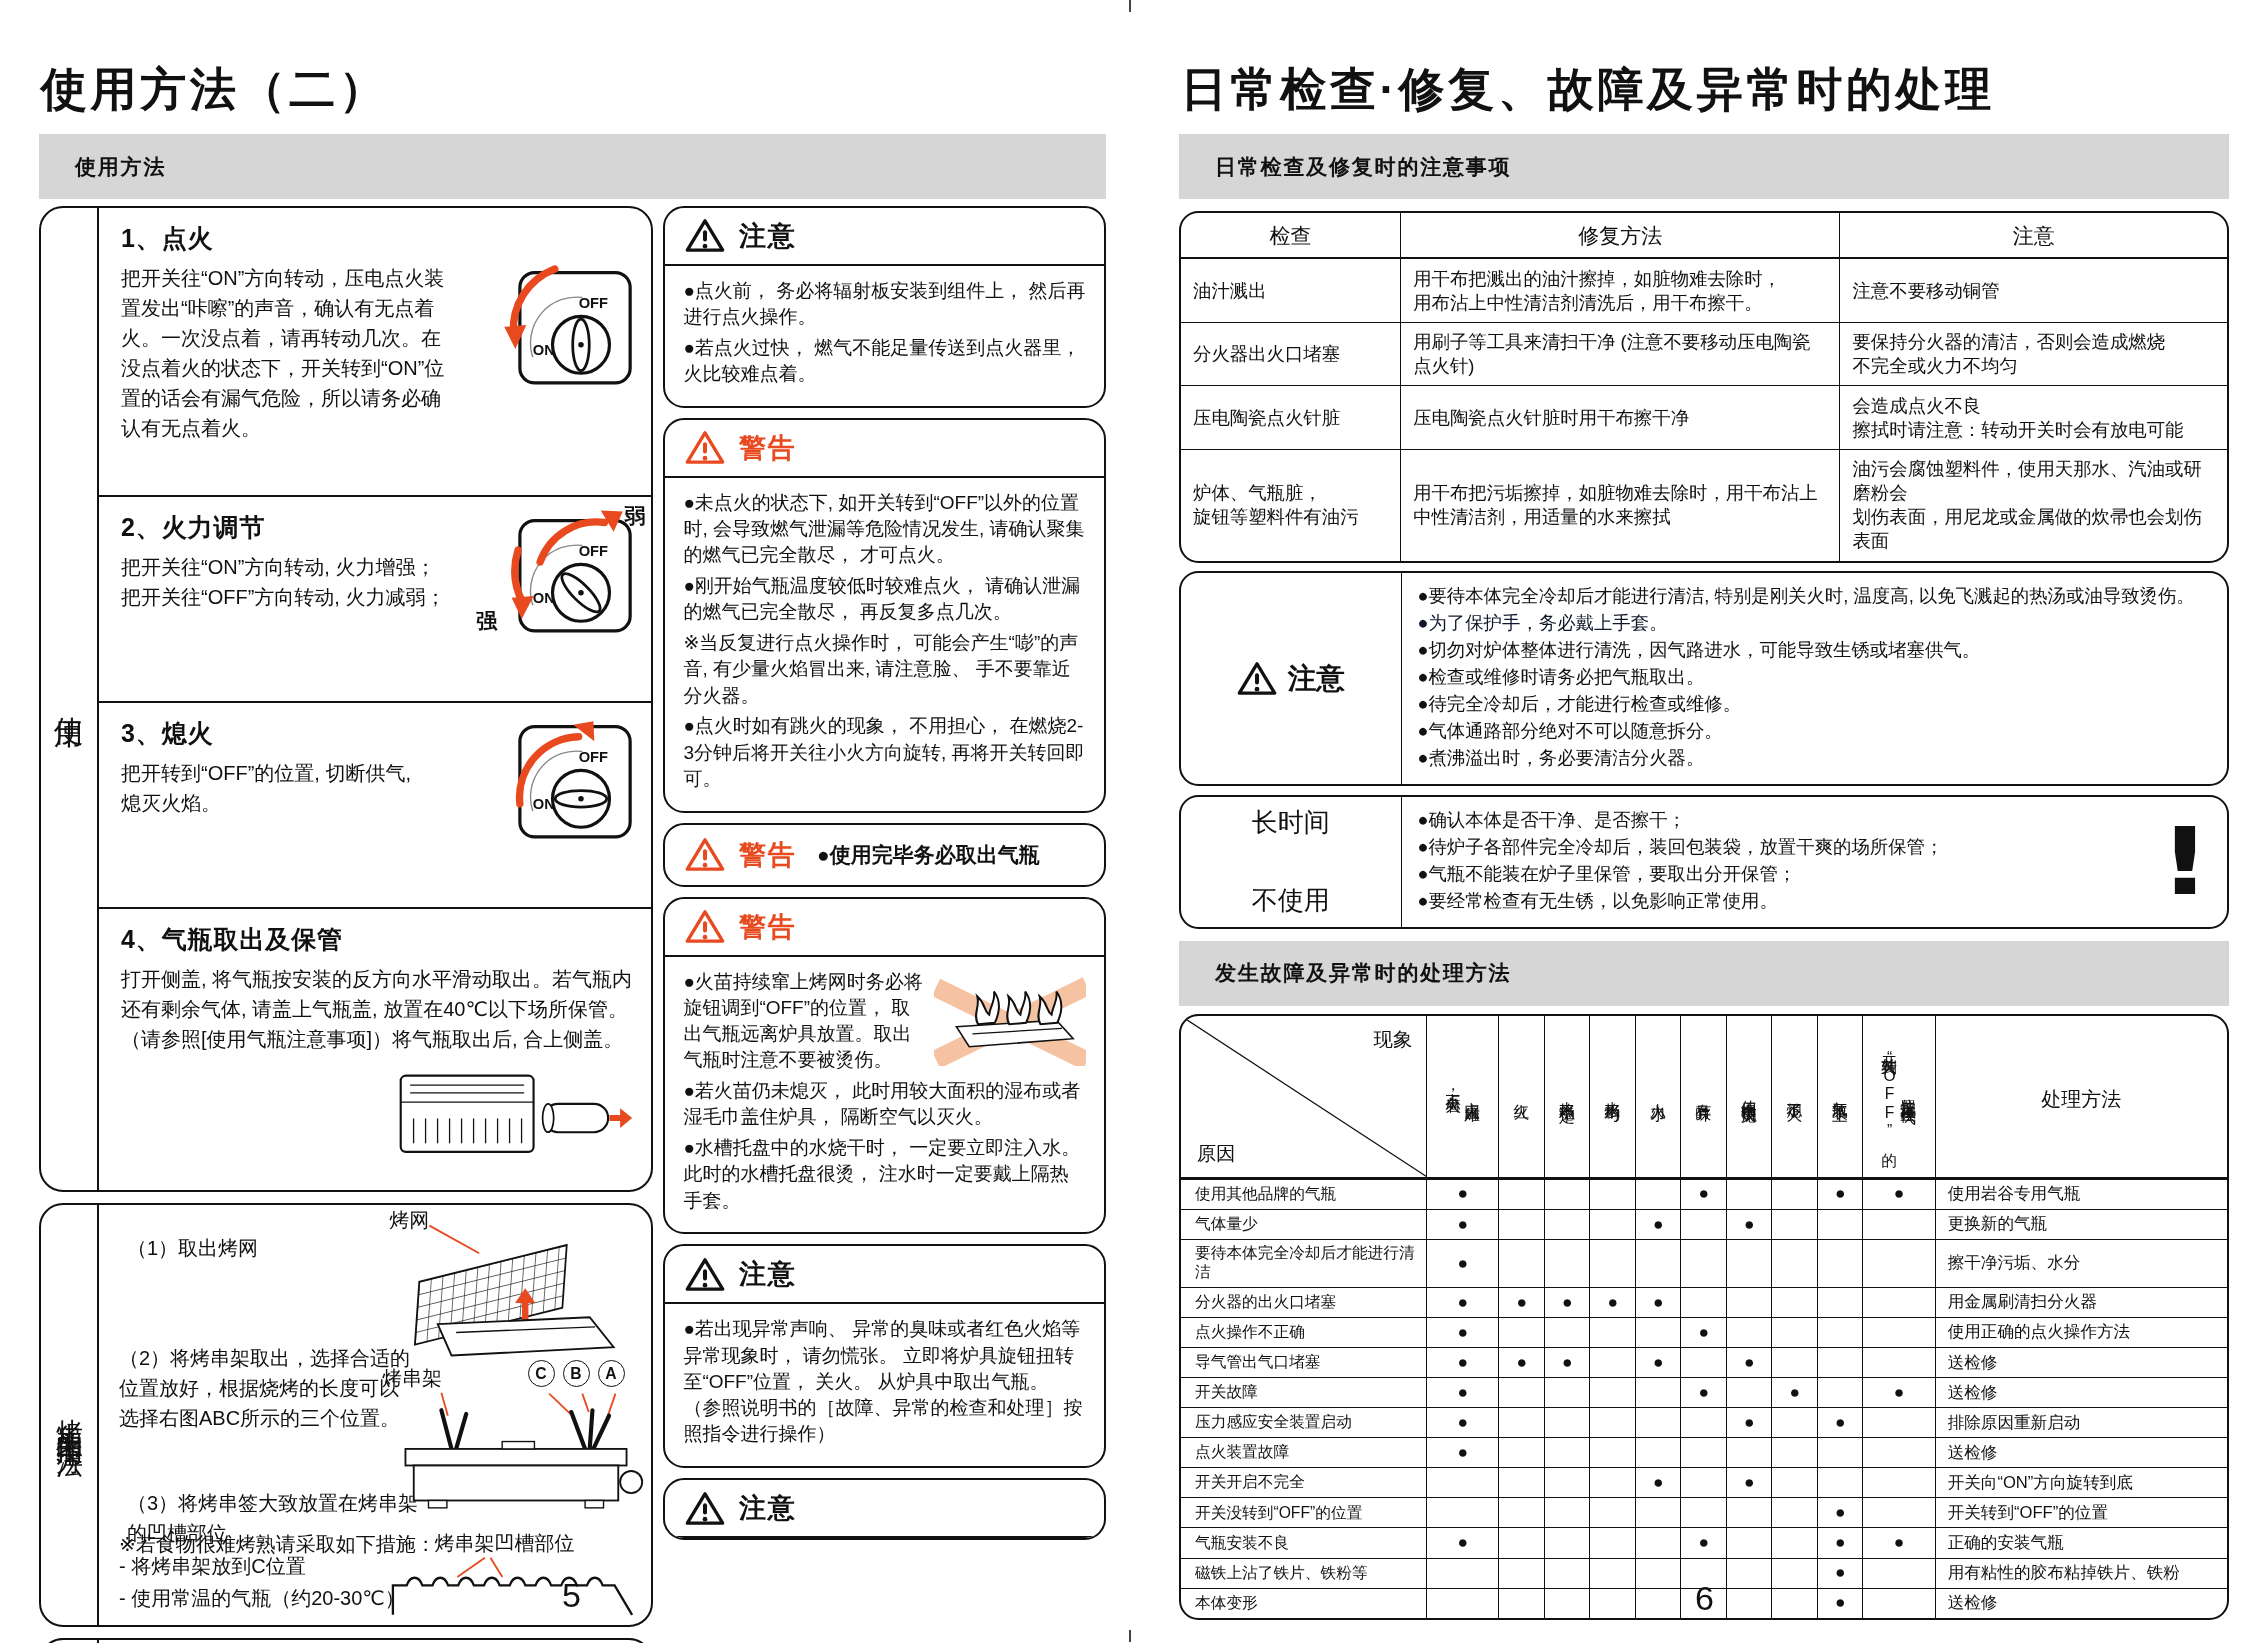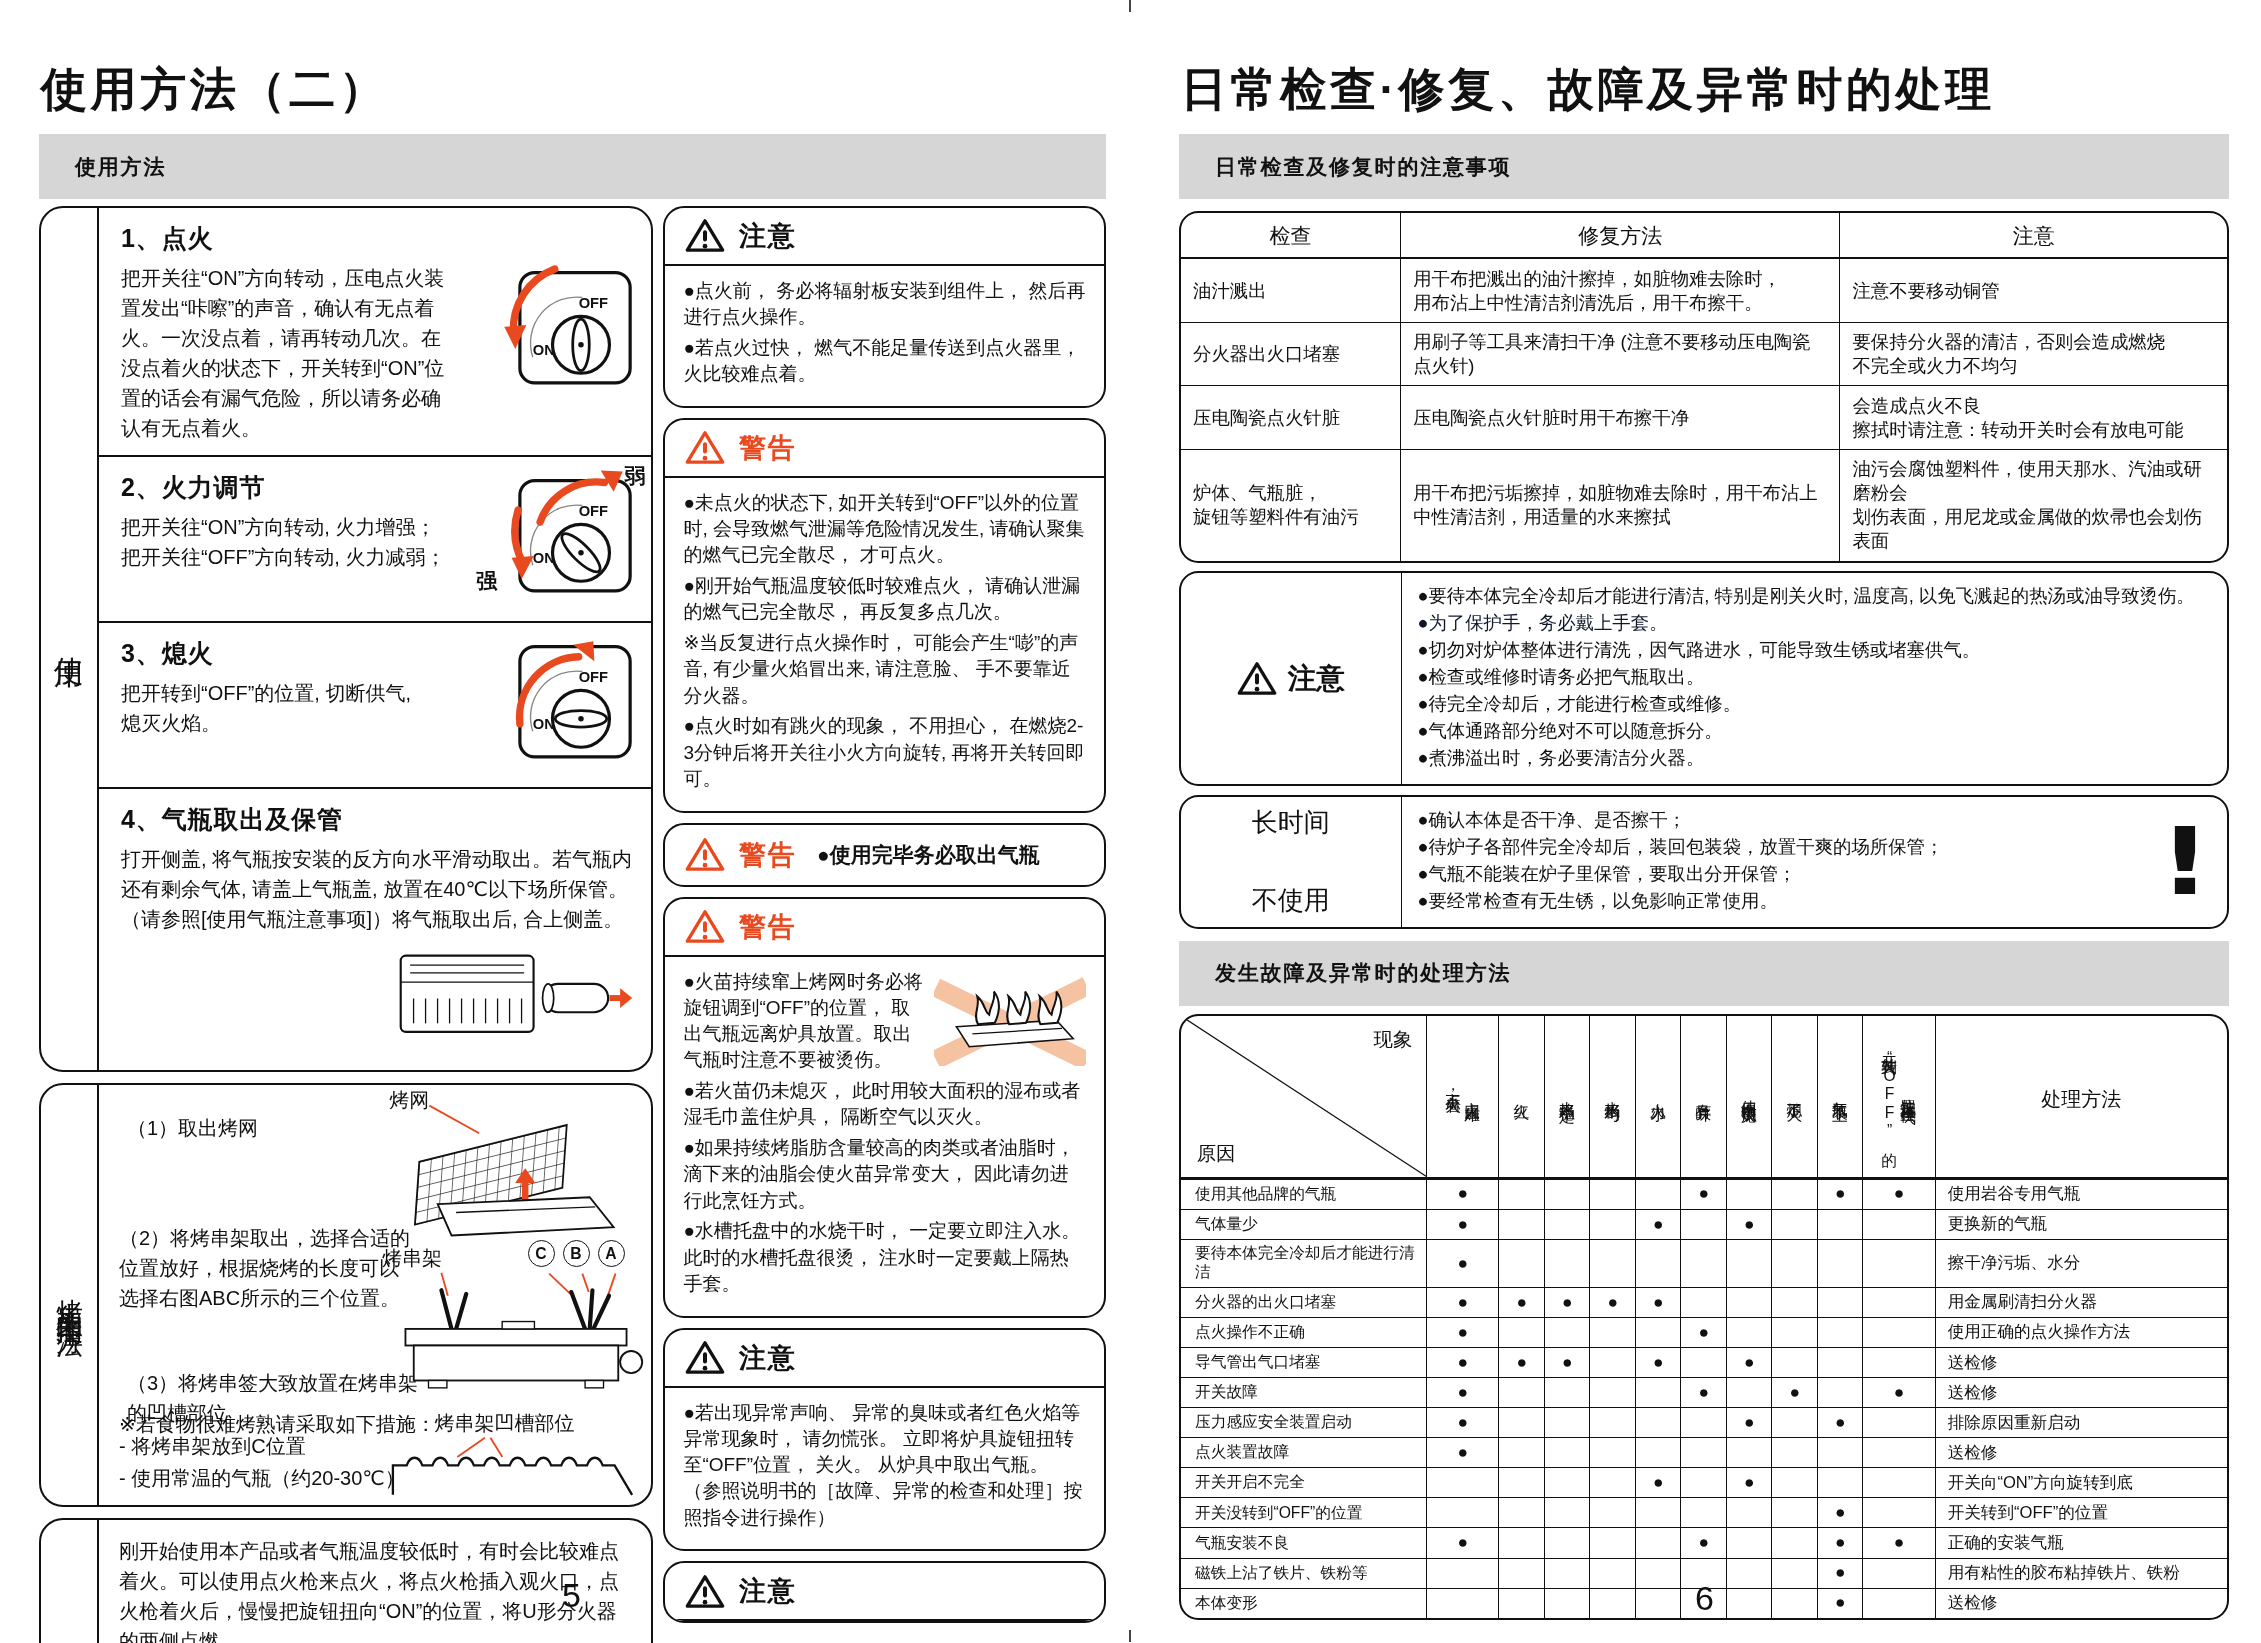--- a/index.html
+++ b/index.html
@@ -20,21 +20,21 @@
   .left-cols{display:flex;gap:10px;margin-top:6.5px;}
   .colA{width:614px;display:flex;flex-direction:column;gap:11px;}
   .colB{flex:1;display:flex;flex-direction:column;gap:10px;}
 
   .block{border:2.8px solid #111;border-radius:24px;display:flex;overflow:hidden;background:#fff;}
   .sideLabel{width:56px;border-right:2.3px solid #111;display:flex;align-items:center;justify-content:center;gap:2.8px;}
   .vtext{writing-mode:vertical-lr;text-orientation:upright;letter-spacing:4.6px;font-size:27px;line-height:1.15;}
   .blockBody{flex:1;display:flex;flex-direction:column;}
 
   .sec{position:relative;padding:14px 18.4px 12px 22px;}
-  .sec + .sec{border-top:2.3px solid #111;}
+  .sec + .sec{border-top:2.3px solid #111;margin-top:40px;}
   .sec h3{margin:0 0 8.3px 0;font-size:25px;letter-spacing:0.9px;}
   .sec p{margin:0;font-size:20px;line-height:1.5;width:336px;white-space:pre-line;}
   .sec .illus{position:absolute;right:8.3px;top:50%;transform:translateY(-50%);}
   .sec1{min-height:212px;} .sec2{min-height:138px;} .sec3{min-height:138px;} .sec4{min-height:194px;}
   .sec4 p{width:100%;}
   .sec4 .illus4{position:static;transform:none;margin-top:6.5px;text-align:right;}
 
   .dial-wrap{position:relative;width:147px;height:143px;}
   .dial-lab{position:absolute;font-size:21px;font-weight:bold;}
   .lab-weak{top:-6.5px;right:-2.8px;} .lab-strong{bottom:15.7px;left:-19.4px;}
@@ -360,21 +360,20 @@
                   <rect x="-16" y="106" width="420" height="48" fill="#f6c3a2"></rect>
                 </g>
                 <polygon points="56,138 306,122 348,168 88,188" fill="#fff" stroke="#111" stroke-width="4"></polygon>
                 <line x1="96" y1="156" x2="320" y2="142" stroke="#111" stroke-width="3"></line>
                 <path transform="translate(0,0)" d="M110,132 C96,104 116,90 108,62 C130,82 124,98 138,108 C142,80 154,76 150,50 C170,76 162,108 152,128 Z" fill="#fff" stroke="#111" stroke-width="5"></path>
                 <path transform="translate(78,0)" d="M110,132 C96,104 116,90 108,62 C130,82 124,98 138,108 C142,80 154,76 150,50 C170,76 162,108 152,128 Z" fill="#fff" stroke="#111" stroke-width="5"></path>
                 <path transform="translate(156,0)" d="M110,132 C96,104 116,90 108,62 C130,82 124,98 138,108 C142,80 154,76 150,50 C170,76 162,108 152,128 Z" fill="#fff" stroke="#111" stroke-width="5"></path>
               </svg>
               <p>●火苗持续窜上烤网时务必将旋钮调到“OFF”的位置， 取出气瓶远离炉具放置。取出气瓶时注意不要被烫伤。</p>
               <p>●若火苗仍未熄灭， 此时用较大面积的湿布或者湿毛巾盖住炉具， 隔断空气以灭火。</p>
-              <p>●如果持续烤脂肪含量较高的肉类或者油脂时，滴下来的油脂会使火苗异常变大， 因此请勿进行此烹饪方式。</p>
               <p>●水槽托盘中的水烧干时， 一定要立即注入水。此时的水槽托盘很烫， 注水时一定要戴上隔热手套。</p>
             </div>
           </div>
           <div class="nbox">
             <div class="nhd">
               <svg class="tri" viewBox="0 0 120 104">
                 <path d="M60,8 L113,96 L7,96 Z" fill="none" stroke="#111" stroke-width="10" stroke-linejoin="round"></path>
                 <rect x="54" y="36" width="12" height="34" rx="6" fill="#111"></rect>
                 <circle cx="60" cy="84" r="7" fill="#111"></circle>
               </svg>

